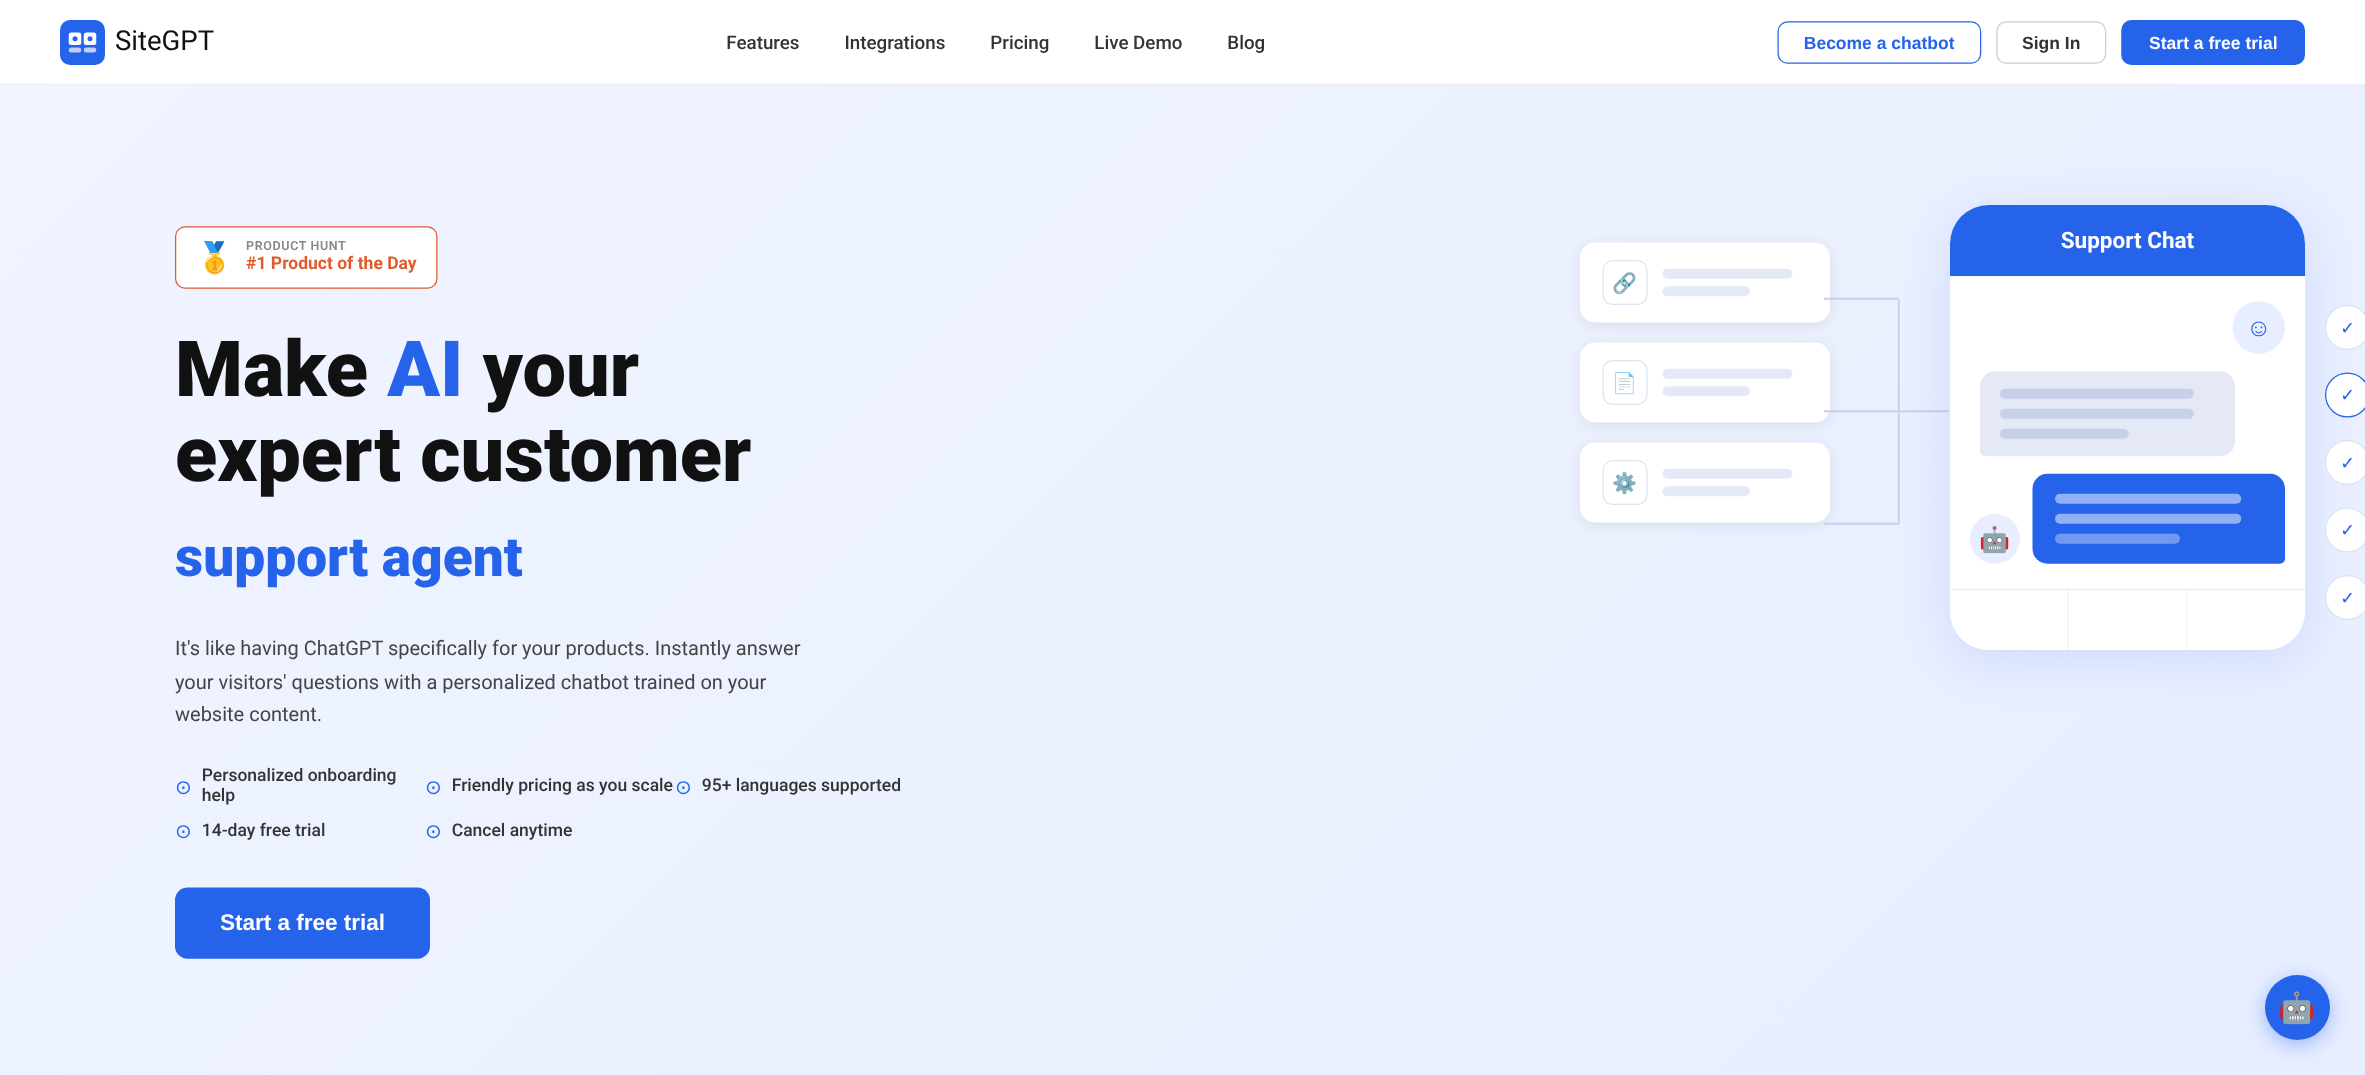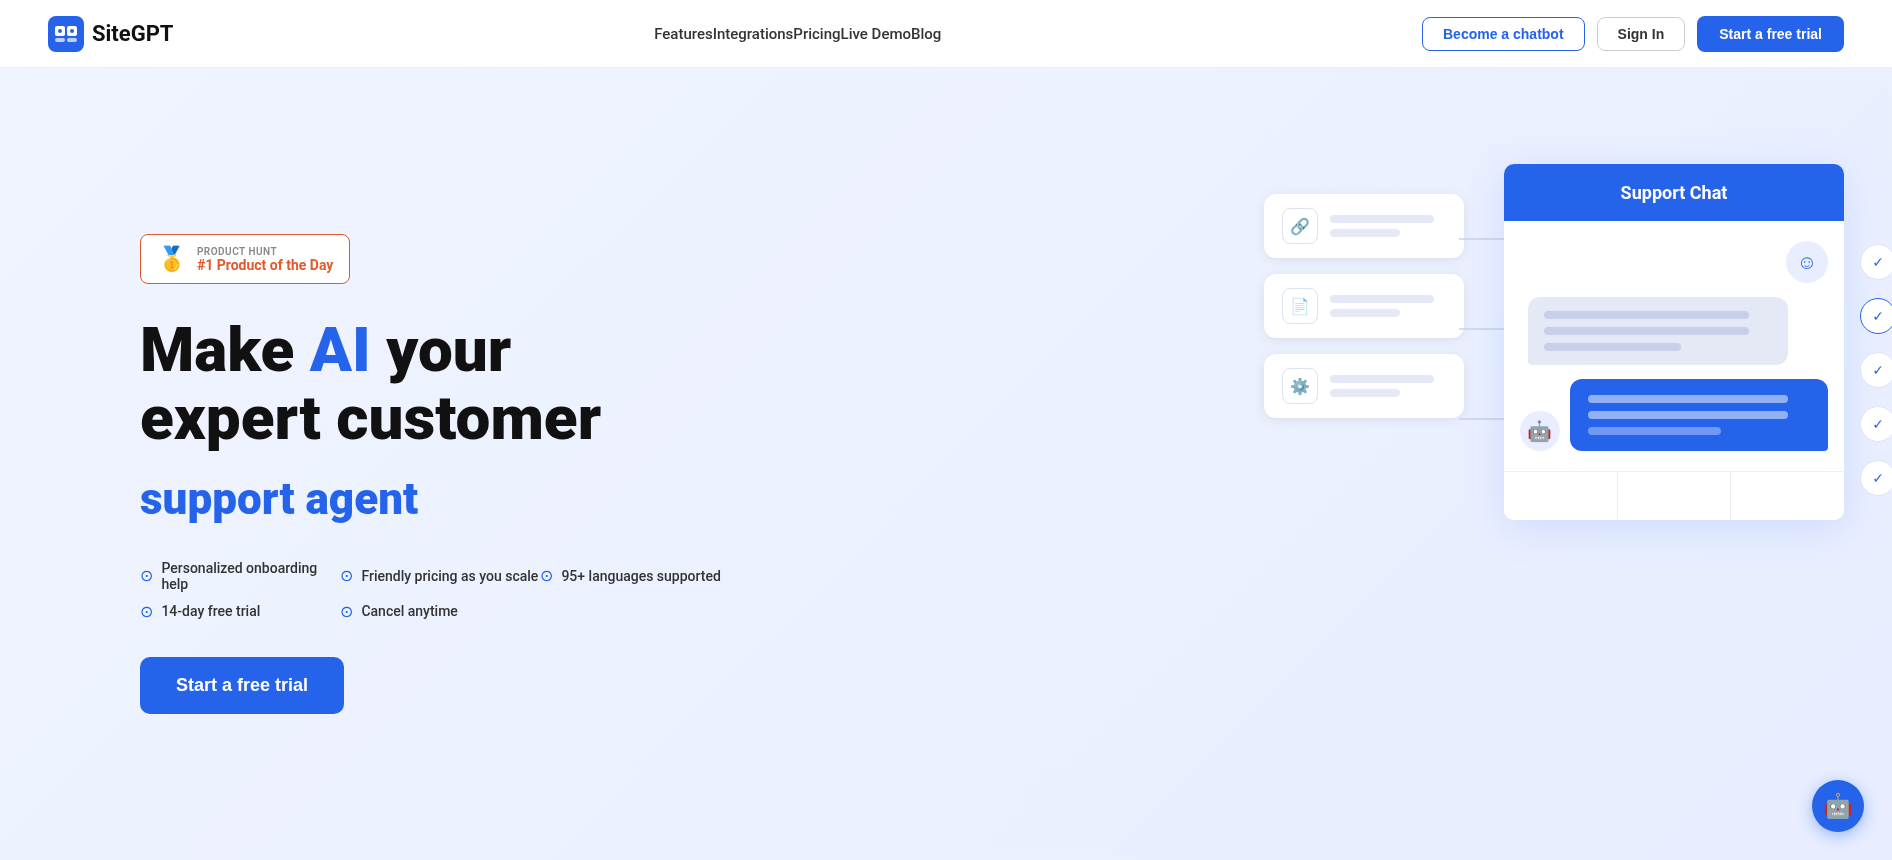--- a/index.html
+++ b/index.html
@@ -21,31 +21,32 @@
       border-bottom: 1px solid #eaeef5;
       position: sticky;
       top: 0;
       z-index: 100;
     }
     .nav-logo {
       display: flex;
       align-items: center;
       gap: 8px;
       font-size: 22px;
-      font-weight: 700;
+      font-weight: 400;
       color: #111;
       text-decoration: none;
     }
     .logo-icon {
       width: 36px;
       height: 36px;
     }
     .nav-links {
       display: flex;
       align-items: flex-start;
+      gap: 36px;
     }
     .nav-links a {
       text-decoration: none;
       color: #333;
       font-size: 15px;
       font-weight: 500;
     }
     .nav-actions {
       display: flex;
       align-items: center;
@@ -257,23 +258,23 @@
       left: 195px;
       top: 20px;
       pointer-events: none;
     }
 
     
     .chat-window {
       position: absolute;
       right: 0;
       top: 0;
-      width: 340px;
-      background: #fff;
-      border-radius: 10px;
+      width: 284px;
+      background: #fff;
+      border-radius: 31px;
       box-shadow: 0 8px 40px rgba(37,99,235,0.15);
       overflow: hidden;
     }
     .chat-header {
       background: #2563eb;
       color: #fff;
       padding: 18px 20px;
       font-size: 18px;
       font-weight: 700;
       text-align: center;
@@ -441,20 +442,21 @@
     </div>
 
     
     <h1 class="hero-heading">
       Make <span class="blue">AI</span> your<br>
       expert customer
     </h1>
     <div class="hero-subheading">support agent</div>
 
     
+    <p class="hero-desc">It's like having ChatGPT specifically for your products. Instantly answer your visitors' questions with a personalized chatbot trained on your website content.</p>
 
     
     <div class="hero-features">
       <div class="hero-feature">
         <span class="check-icon">⊙</span>
         <span>Personalized onboarding help</span>
       </div>
       <div class="hero-feature">
         <span class="check-icon">⊙</span>
         <span>Friendly pricing as you scale</span>

